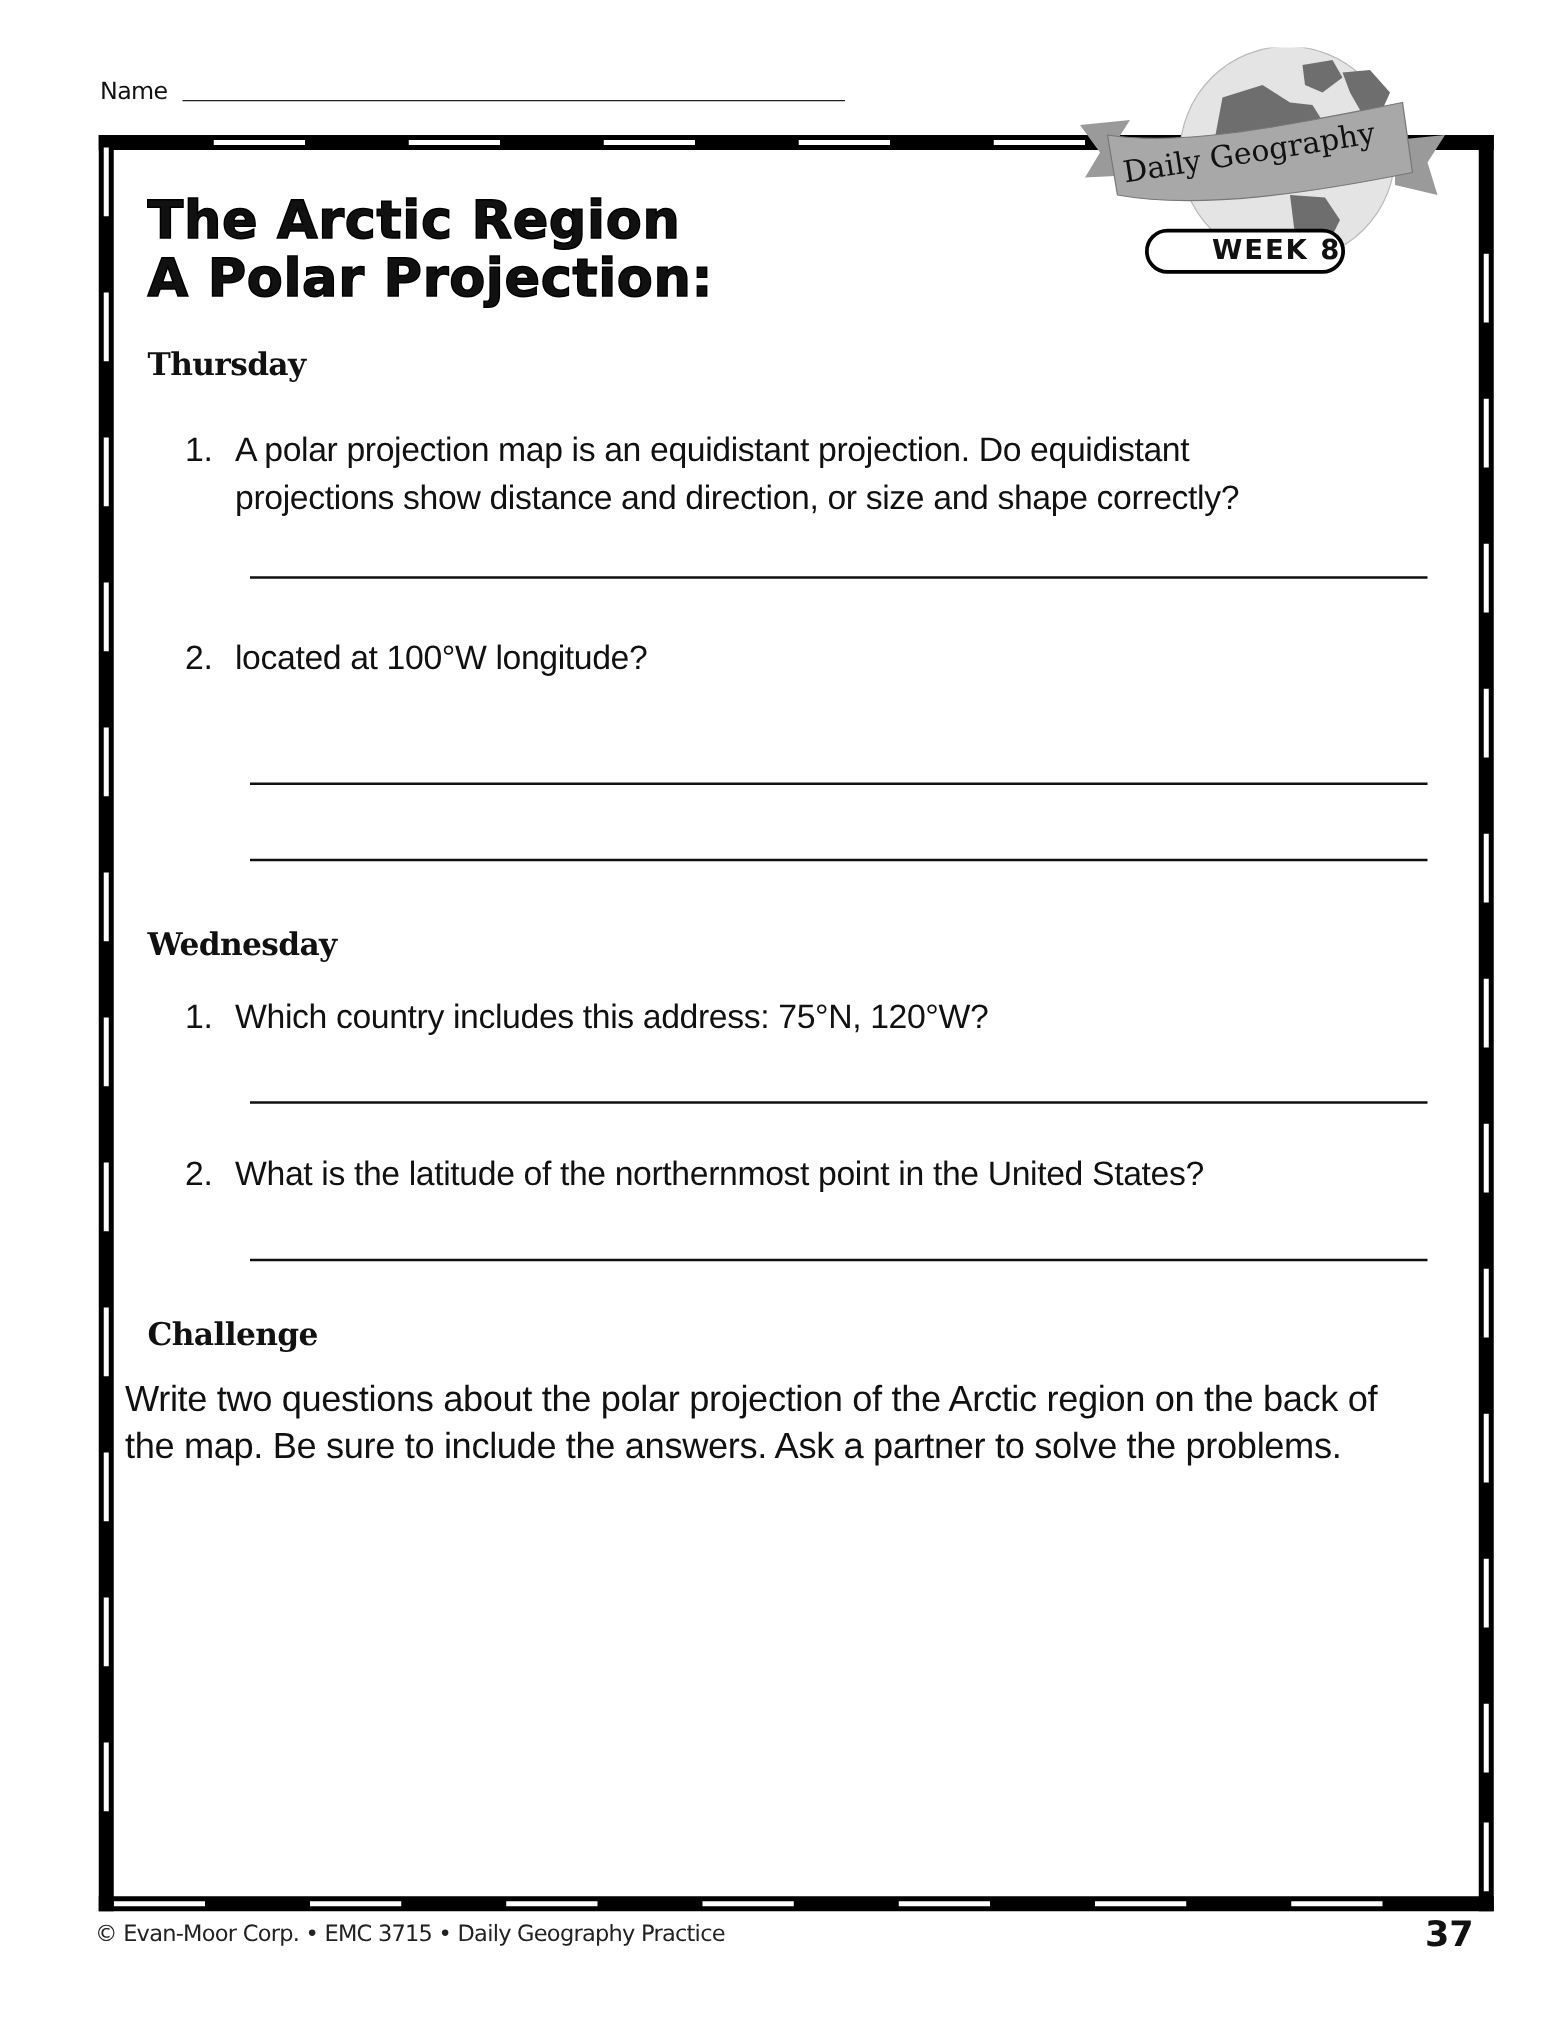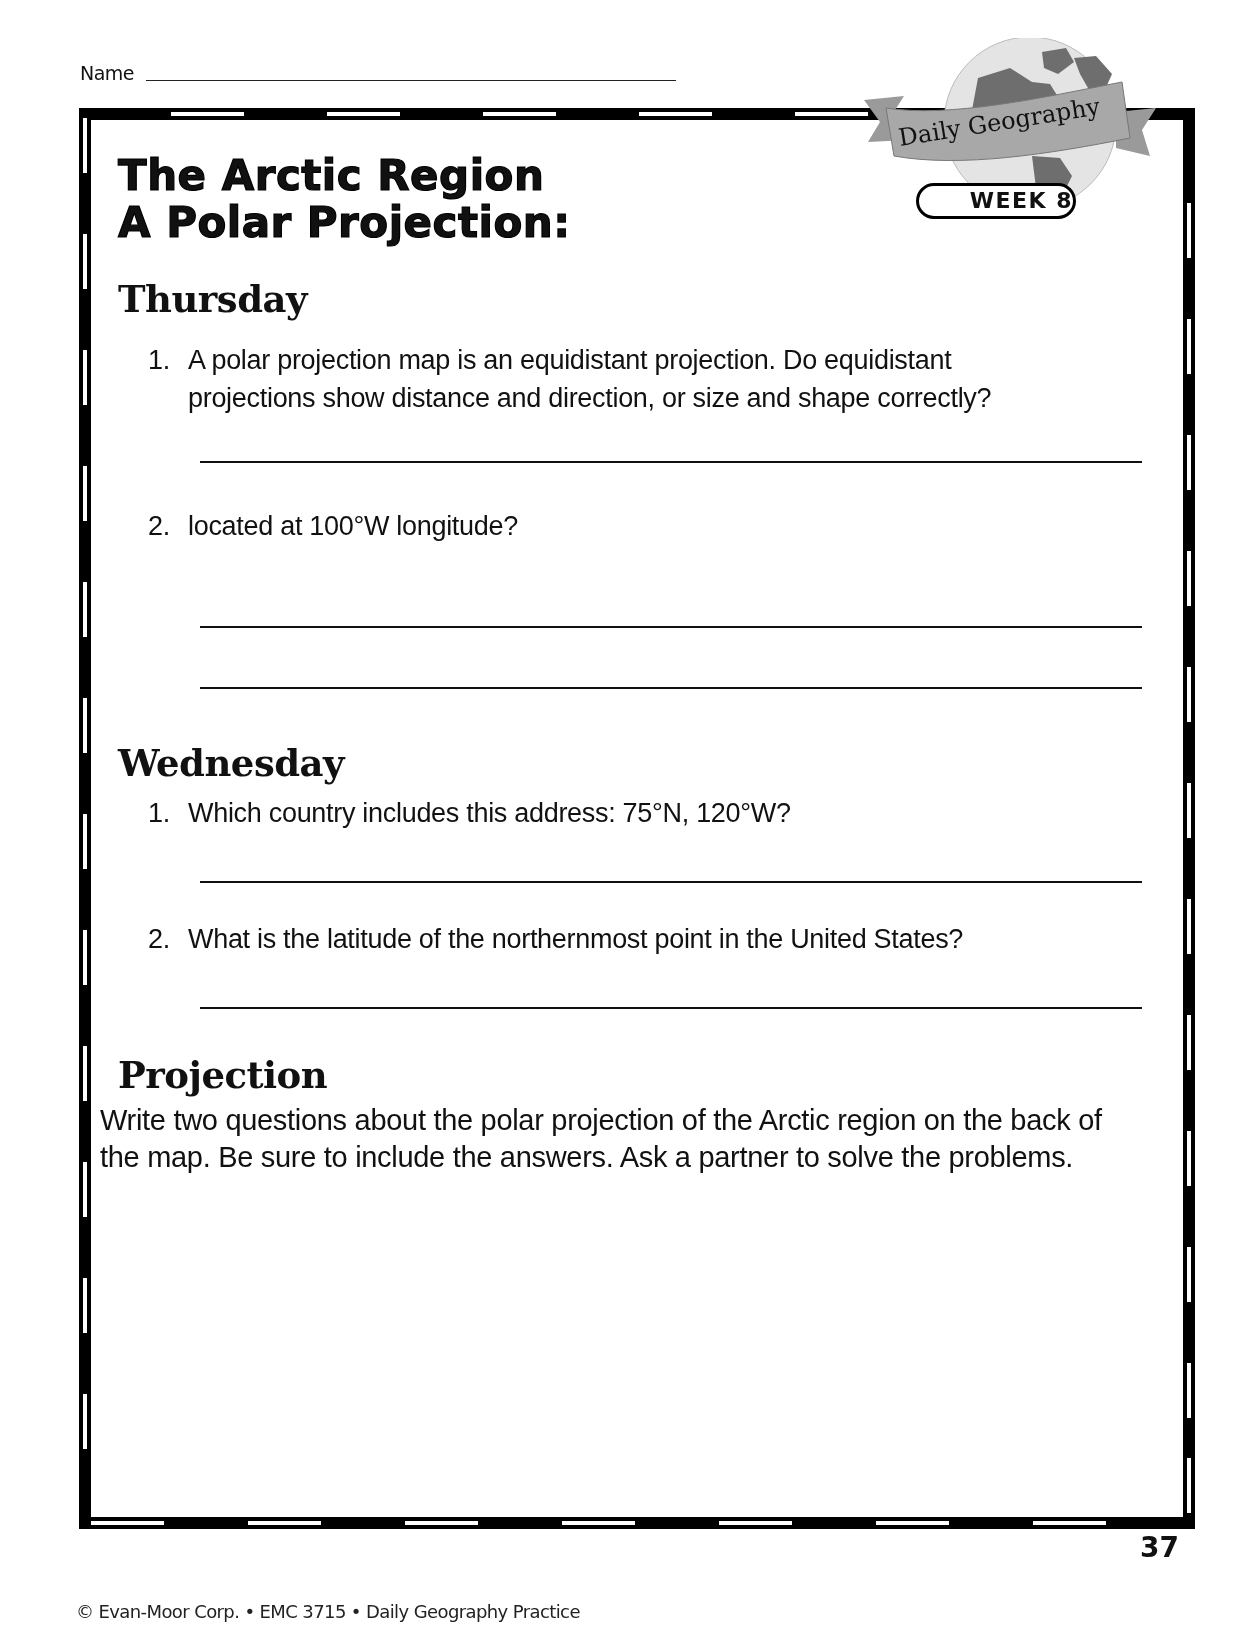--- a/index.html
+++ b/index.html
@@ -9,28 +9,28 @@
   .name-label { left: 80px; top: 62px; font-size: 19px; font-family: "DejaVu Sans", sans-serif; letter-spacing: -0.5px; }
   .name-line { left: 146px; top: 80px; width: 530px; height: 0; border-bottom: 1.5px solid #222; }
 
   .frame { left: 79px; top: 108px; width: 1116px; height: 1421px; box-sizing: border-box; }
   .border-h { position: absolute; height: 12px; background: #000; }
   .border-v { position: absolute; width: 12px; background: #000; }
   .dash-h { position: absolute; height: 4px; background: #fff; width: 73px; }
   .dash-v { position: absolute; width: 4px; background: #fff; height: 55px; }
 
   .title { left: 118px; top: 152px; font-family: "DejaVu Sans", sans-serif; font-weight: 900; font-size: 42px; line-height: 47px; letter-spacing: 0.5px; -webkit-text-stroke: 1.2px #000; }
-  .day-heading { left: 118px; font-family: "DejaVu Serif", serif; font-weight: bold; font-size: 37px; letter-spacing: -0.5px; }
+  .day-heading { left: 118px; font-family: "DejaVu Serif", serif; font-weight: bold; font-size: 25px; letter-spacing: -0.5px; }
   .question { left: 148px; width: 1000px; font-size: 27px; line-height: 38px; letter-spacing: -0.3px; }
   .question .num { position: absolute; left: 0; top: 0; width: 36px; }
   .question .txt { display: block; margin-left: 40px; }
   .answer-line { left: 200px; width: 942px; height: 0; border-bottom: 2px solid #111; }
   .challenge-text { left: 100px; width: 1040px; font-size: 29px; line-height: 37px; letter-spacing: -0.3px; }
 
-  .footer { left: 76px; top: 1601px; font-size: 18px; font-family: "DejaVu Sans", sans-serif; letter-spacing: -0.6px; color: #222; }
+  .footer { left: 76px; top: 1537px; font-size: 18px; font-family: "DejaVu Sans", sans-serif; letter-spacing: -0.6px; color: #222; }
   .page-num { left: 1140px; top: 1531px; font-size: 28px; font-weight: 900; font-family: "DejaVu Sans", sans-serif; }
 
   .badge-wrap { left: 860px; top: 38px; width: 300px; height: 200px; }
   .week-badge { position: absolute; left: 56px; top: 145px; width: 160px; height: 36px; border: 3px solid #000; border-radius: 18px; background: #fff; box-sizing: border-box; text-align: right; font-family: "DejaVu Sans", sans-serif; font-weight: 900; font-size: 22px; line-height: 30px; letter-spacing: 1.5px; }
 </style>
 </head>
 <body>
 
 <div class="abs name-label">Name</div>
 <div class="abs name-line"></div>
@@ -129,20 +129,20 @@
   <span class="txt">Which country includes this address: 75°N, 120°W?</span>
 </div>
 <div class="abs answer-line" style="top:881px;"></div>
 
 <div class="abs question" style="top:920px;">
   <span class="num">2.</span>
   <span class="txt">What is the latitude of the northernmost point in the United States?</span>
 </div>
 <div class="abs answer-line" style="top:1007px;"></div>
 
-<div class="abs day-heading" style="top:1053px;">Projection</div>
+<div class="abs day-heading" style="top:1053px;">Challenge</div>
 <div class="abs challenge-text" style="top:1102px;">
   <div>Write two questions about the polar projection of the Arctic region on the back of</div>
   <div>the map. Be sure to include the answers. Ask a partner to solve the problems.</div>
 </div>
 
 <div class="abs footer">© Evan-Moor Corp. • EMC 3715 • Daily Geography Practice</div>
 <div class="abs page-num">37</div>
 
 </body></html>

